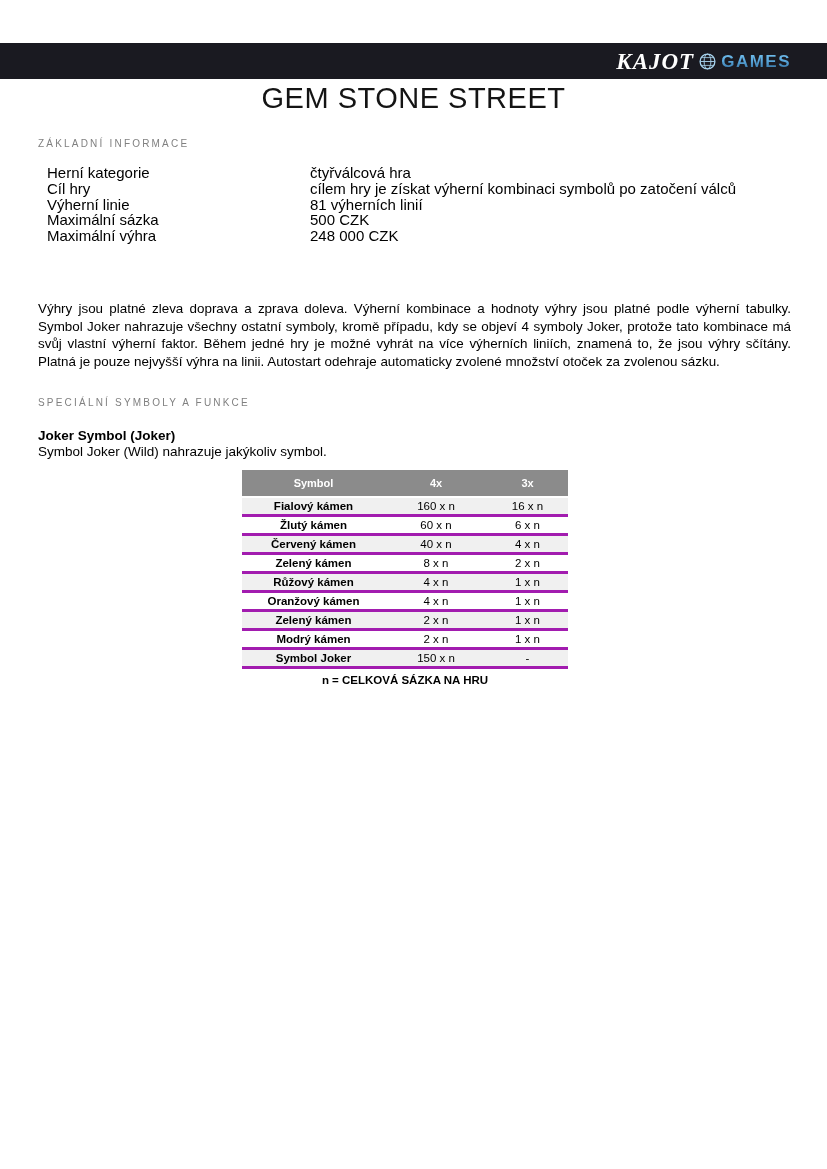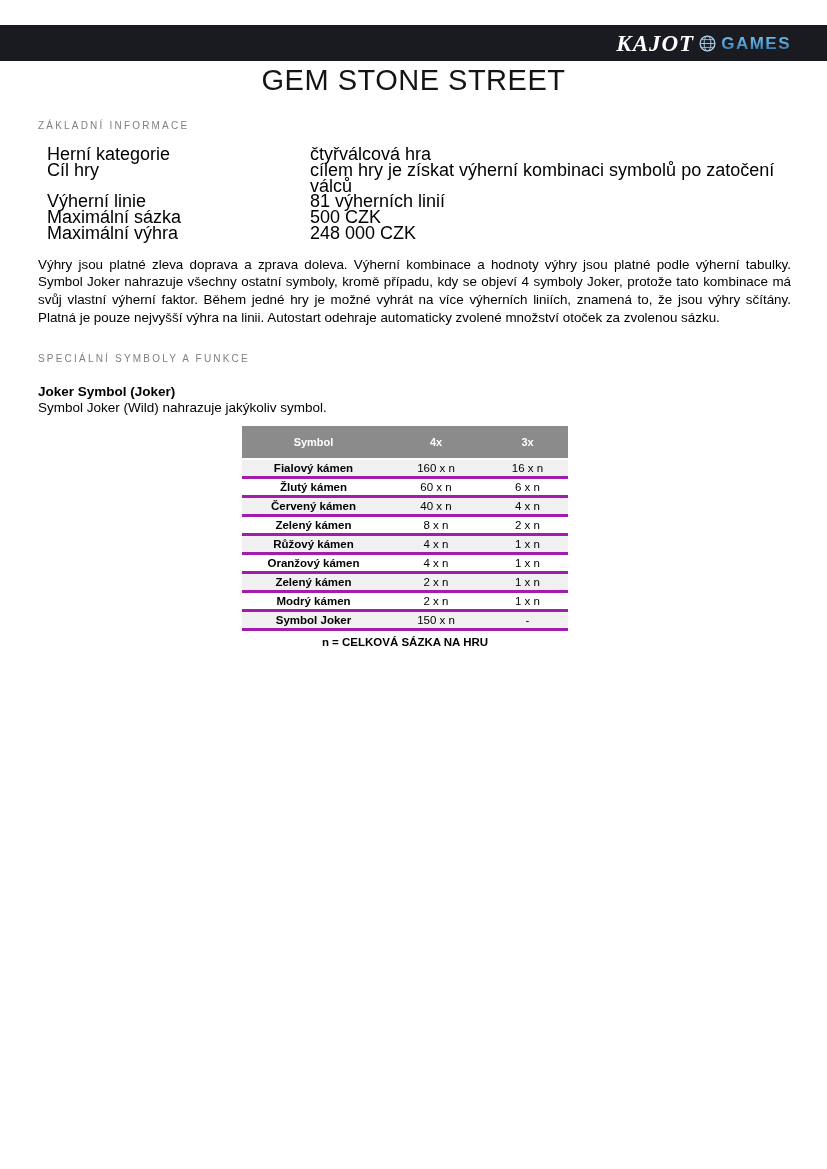--- a/index.html
+++ b/index.html
@@ -5,21 +5,21 @@
   * { margin:0; padding:0; box-sizing:border-box; }
   html,body { background:#ffffff; }
   body {
     width:827px; height:1169px;
     font-family:"Liberation Sans", sans-serif;
     color:#000;
     position:relative;
     overflow:hidden;
   }
   .topbar {
-    margin-top:25px;
+    margin-top:43px;
     height:36px;
     background:#1a1a21;
     display:flex;
     align-items:center;
     justify-content:flex-end;
     padding-right:36px;
   }
   .brand { display:flex; align-items:center; gap:5px; }
   .kajot {
     font-family:"Liberation Serif", serif;
@@ -56,26 +56,26 @@
   }
   .content { width:753px; margin-left:38px; }
   .sec {
     color:#808080;
     font-size:10px;
     font-weight:normal;
     letter-spacing:2.2px;
     line-height:16px;
   }
   .sec.first { margin-top:21px; }
-  .kv { margin-top:13px; font-size:18px; }
+  .kv { margin-top:13px; font-size:15px; }
   .kv-row { display:flex; line-height:15.8px; }
   .kv-label { flex:none; width:272px; padding-left:9px; }
   .kv-value { flex:1; }
   .rules {
-    margin-top:14px;
+    margin-top:56px;
     text-align:justify;
     font-size:13.4px;
     line-height:17.6px;
   }
   .sec.special { margin-top:25px; }
   .joker-title { margin-top:17px; font-size:13.5px; font-weight:bold; line-height:16px; }
   .joker-text { font-size:13.5px; line-height:16px; }
   .sec.paytable-h { margin-top:29px; }
   table.paytable {
     margin:10px 0 0 204px;
@@ -85,21 +85,21 @@
     table-layout:fixed;
   }
   col.c-symbol { width:143px; }
   col.c-4x { width:102px; }
   col.c-3x { width:81px; }
   table.paytable th {
     background:#8b8b8b;
     color:#ffffff;
     font-size:11px;
     font-weight:bold;
-    height:34px;
+    height:28px;
     text-align:center;
     vertical-align:middle;
     border-bottom:2px solid #ffffff;
   }
   table.paytable td {
     font-size:11.5px;
     height:19px;
     text-align:center;
     vertical-align:middle;
     border-bottom:3px solid #a21caf;

